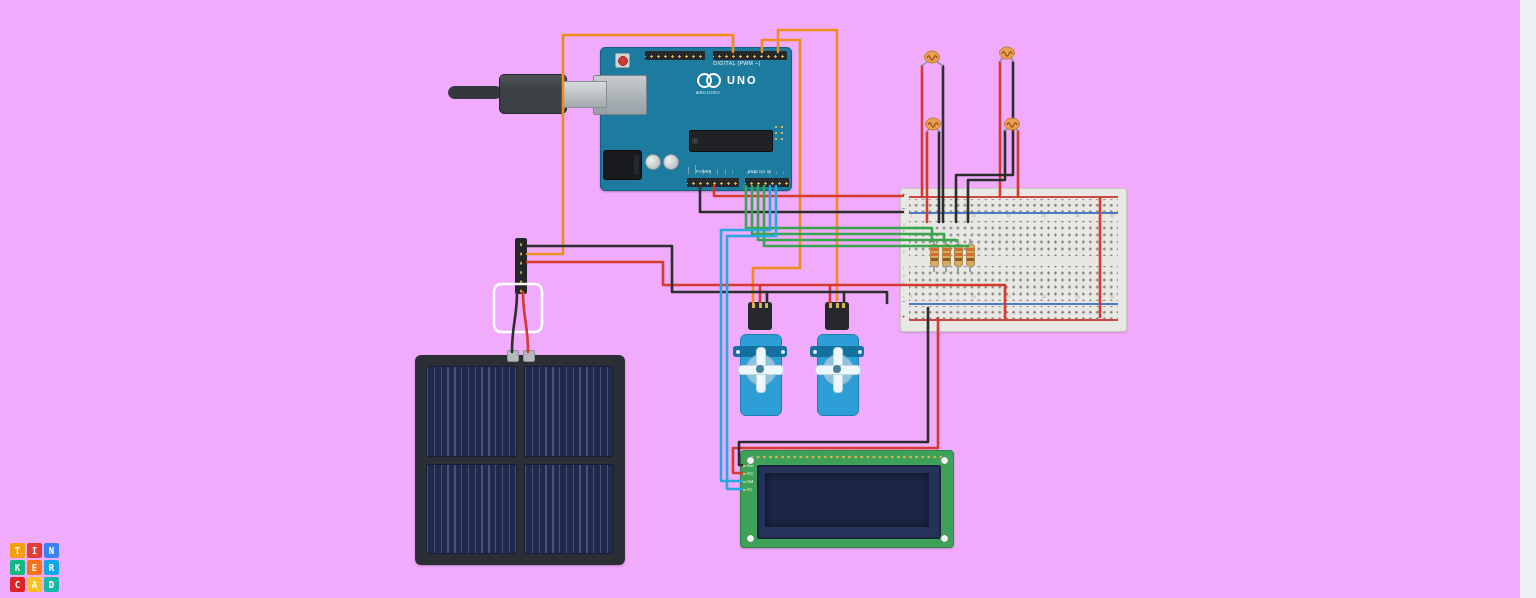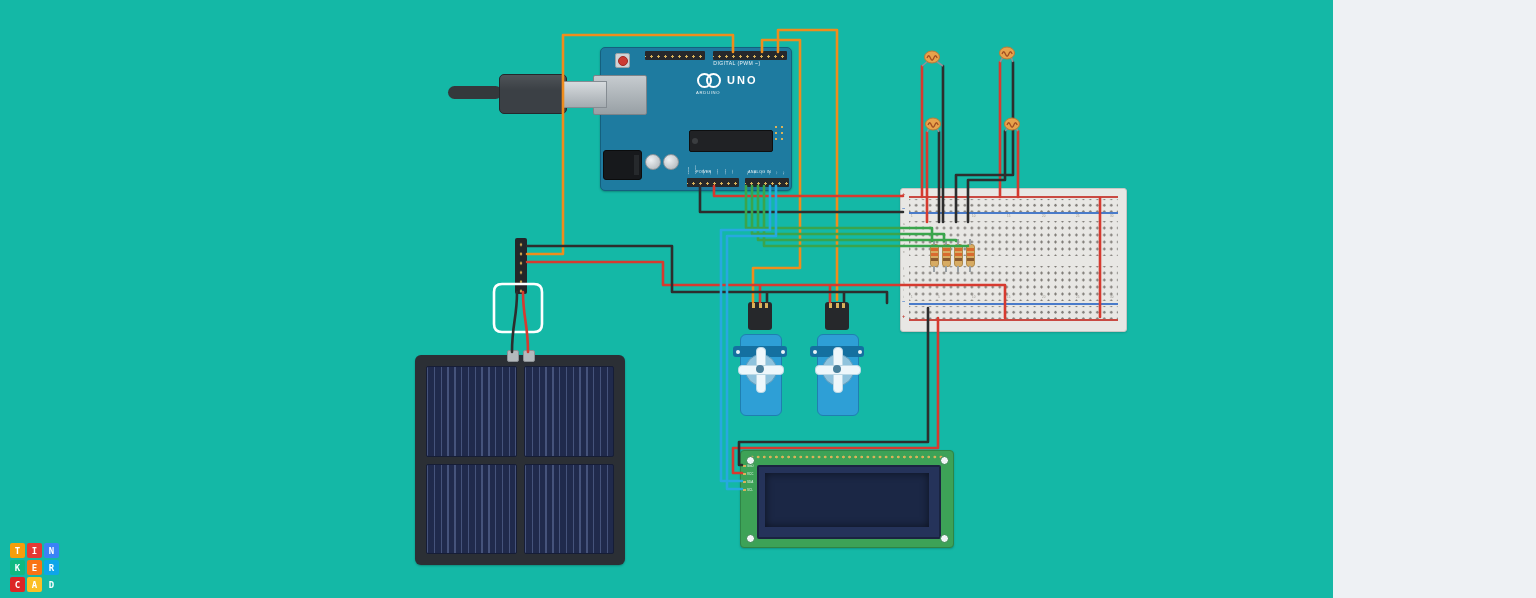--- a/index.html
+++ b/index.html
@@ -1,16 +1,16 @@
 <!DOCTYPE html>
 <html><head>
 <meta charset="utf-8">
 <style>
   html,body{margin:0;padding:0;background:#eef1f4;font-family:"Liberation Sans",sans-serif;}
-  #stage{position:relative;width:1333px;height:598px;background:#14b8a6;overflow:hidden;}
+  #stage{position:relative;width:1520px;height:598px;background:#f0abfc;overflow:hidden;}
 
   
   .sp{position:absolute;left:415px;top:355px;width:210px;height:210px;background:#2b2f35;border-radius:6px;box-shadow:0 1px 2px rgba(0,0,0,.25);}
   .sp-grid{position:absolute;left:11px;top:11px;width:188px;height:188px;display:grid;grid-template-columns:1fr 1fr;grid-template-rows:1fr 1fr;gap:7px;}
   .sp-cell{background:#202a4c;background-image:repeating-linear-gradient(90deg,rgba(130,150,200,.38) 0 1.4px,transparent 1.4px 6.8px);border-radius:2px;border:1px solid #161d36;}
   .sp-term{position:absolute;top:-5px;width:10px;height:10px;background:#b4b9bd;border:1px solid #8b9094;border-radius:2px;}
   .sp-term.t1{left:92px;} .sp-term.t2{left:108px;}
 
   
   .hdr{position:absolute;left:515px;top:238px;width:12px;height:56px;border-radius:2px;background-color:#232629;background-image:radial-gradient(circle,#caa24a 1.3px,#232629 1.6px);background-size:12px 9.3px;background-position:0 2px;}

